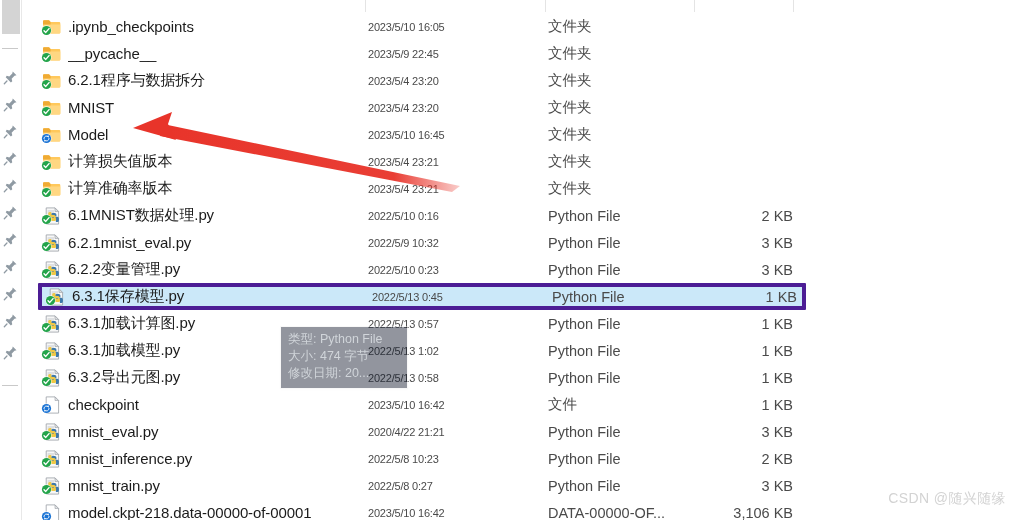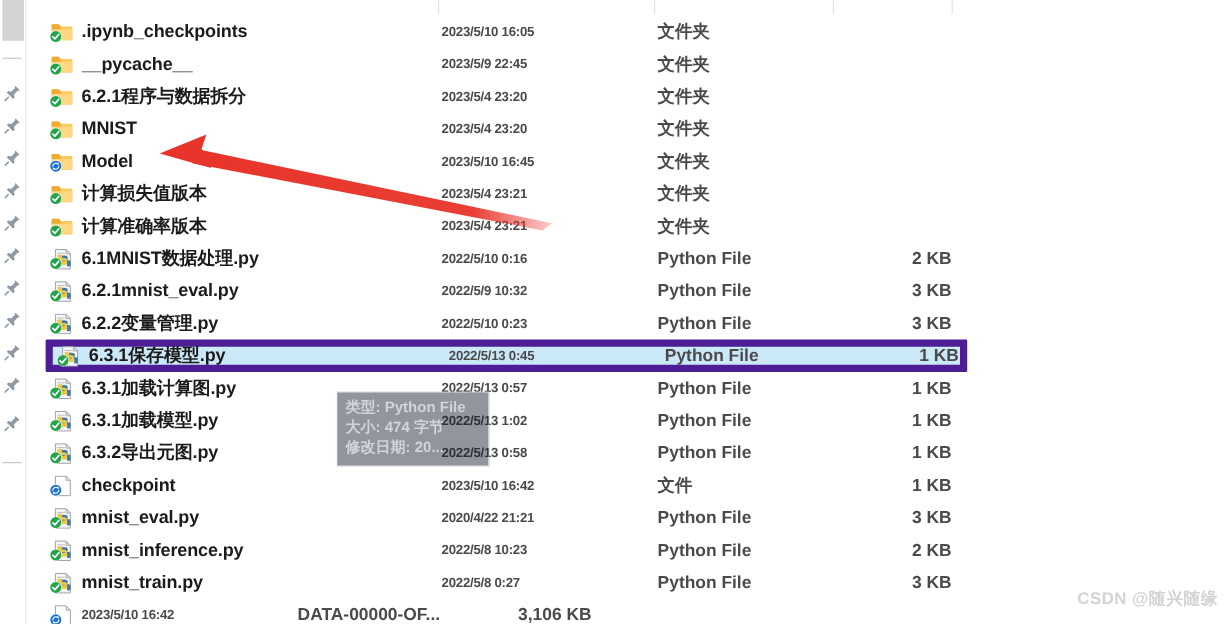--- a/index.html
+++ b/index.html
@@ -10,21 +10,20 @@
     overflow: hidden;
     background: #ffffff;
     font-family: "Liberation Sans", "DejaVu Sans", sans-serif;
   }
 
   #app {
     position: relative;
     width: 1024px;
     height: 520px;
     background: #ffffff;
-    font-weight: bold;
   }
 
   
   .nav-rail {
     position: absolute;
     left: 0; top: 0;
     width: 21px;
     height: 520px;
     background: #ffffff;
   }
@@ -74,21 +73,21 @@
   .row {
     position: relative;
     height: 27px;
     width: 768px;
     margin-left: 16px;
     display: flex;
     align-items: center;
   }
   .row.selected {
     background: #cbe8f9;
-    border: 6px solid #4c1d95;
+    border: 4px solid #4c1d95;
     border-radius: 1px;
   }
 
   .cell-icon {
     position: relative;
     width: 26px;
     min-width: 26px;
     height: 20px;
     margin-left: 4px;
   }
@@ -151,21 +150,21 @@
   .arrow-layer {
     position: absolute;
     left: 0; top: 0;
     width: 1024px; height: 520px;
     pointer-events: none;
   }
 
   
   .watermark {
     position: absolute;
-    right: 9px; bottom: 12px;
+    right: 18px; bottom: 12px;
     font-size: 14px;
     color: #d3d3d3;
     letter-spacing: 0.4px;
     white-space: nowrap;
     margin-top: 20px;
   }
 </style>
 </head>
 <body>
 
@@ -582,20 +581,21 @@
             <path d="M13.0 0.9 L16.6 4.5 L13.0 4.5 Z" fill="#e2e4e6" stroke="#9aa0a6" stroke-width="0.6"></path>
           </svg>
           <svg class="ovl" viewBox="0 0 12 12">
             <circle cx="6" cy="6" r="5.4" fill="#ffffff"></circle>
             <circle cx="6" cy="6" r="5.0" fill="#1a73d4"></circle>
             <path d="M3.2 6.1 a2.9 2.9 0 0 1 5.0 -1.9 M8.8 5.9 a2.9 2.9 0 0 1 -5.0 1.9" stroke="#ffffff" stroke-width="1.0" fill="none" stroke-linecap="round"></path>
             <path d="M8.3 2.4 L8.5 4.5 L6.5 4.1 Z" fill="#ffffff"></path>
             <path d="M3.7 9.6 L3.5 7.5 L5.5 7.9 Z" fill="#ffffff"></path>
           </svg>
         </div>
+        <div class="cell-name">model.ckpt-218.data-00000-of-00001</div>
         <div class="cell-date">2023/5/10 16:42</div>
         <div class="cell-type">DATA-00000-OF...</div>
         <div class="cell-size">3,106 KB</div>
       </div>
     </div>
 
   <div class="tooltip">
     <div>类型: Python File</div>
     <div>大小: 474 字节</div>
     <div>修改日期: 20...</div>

